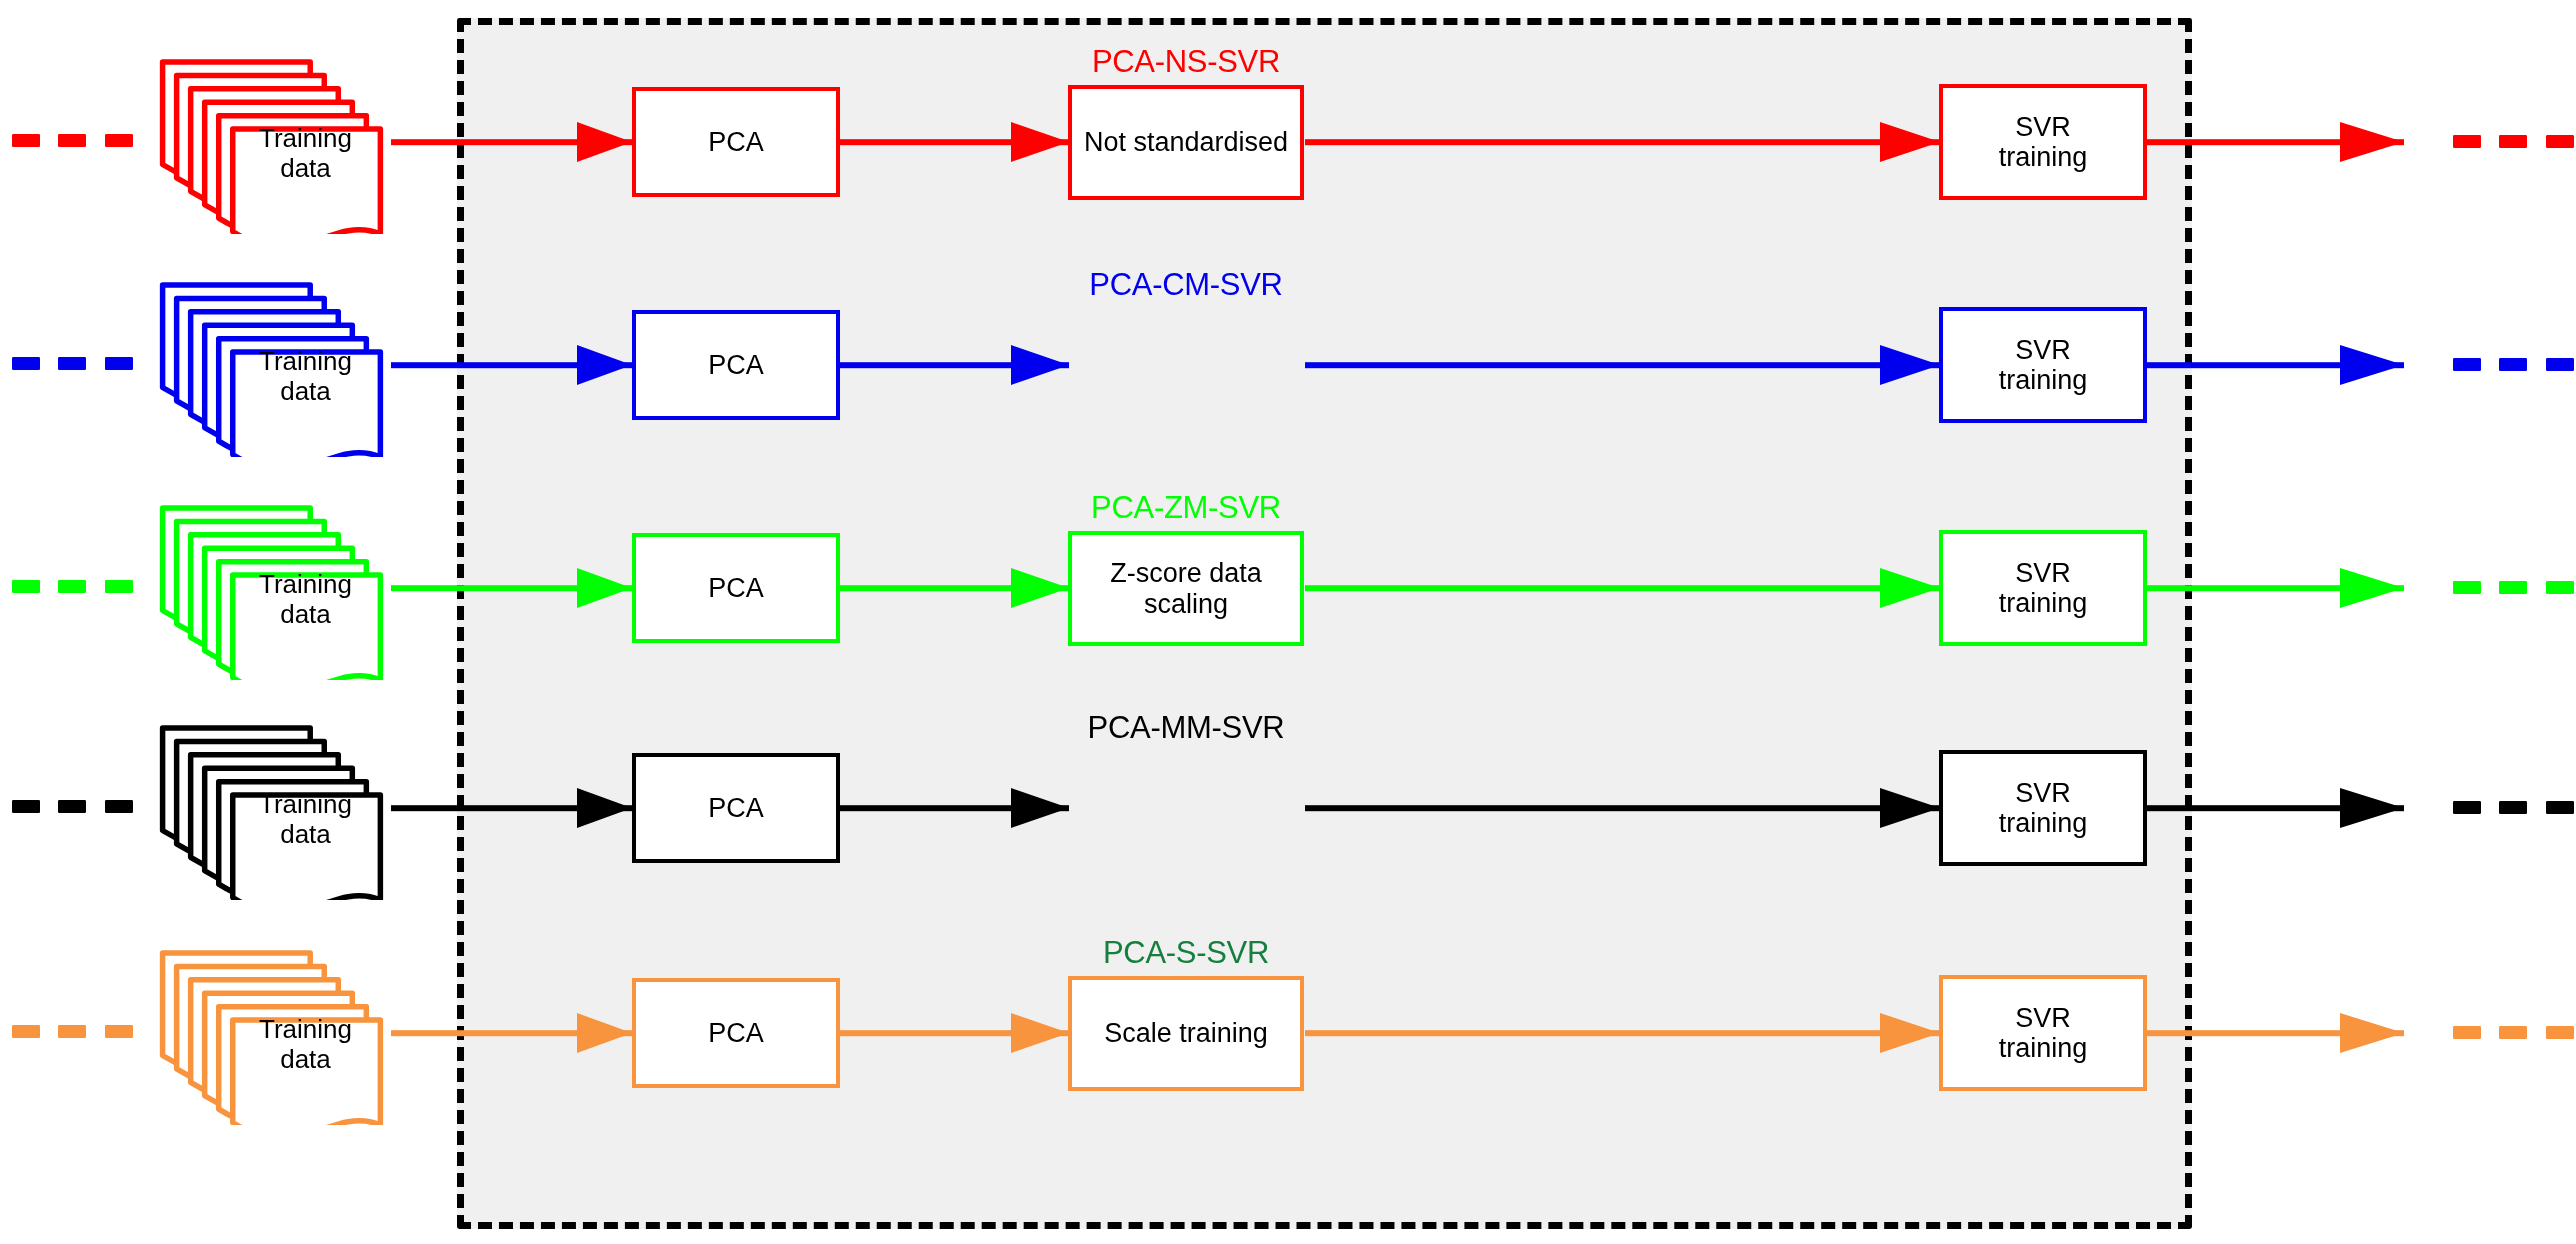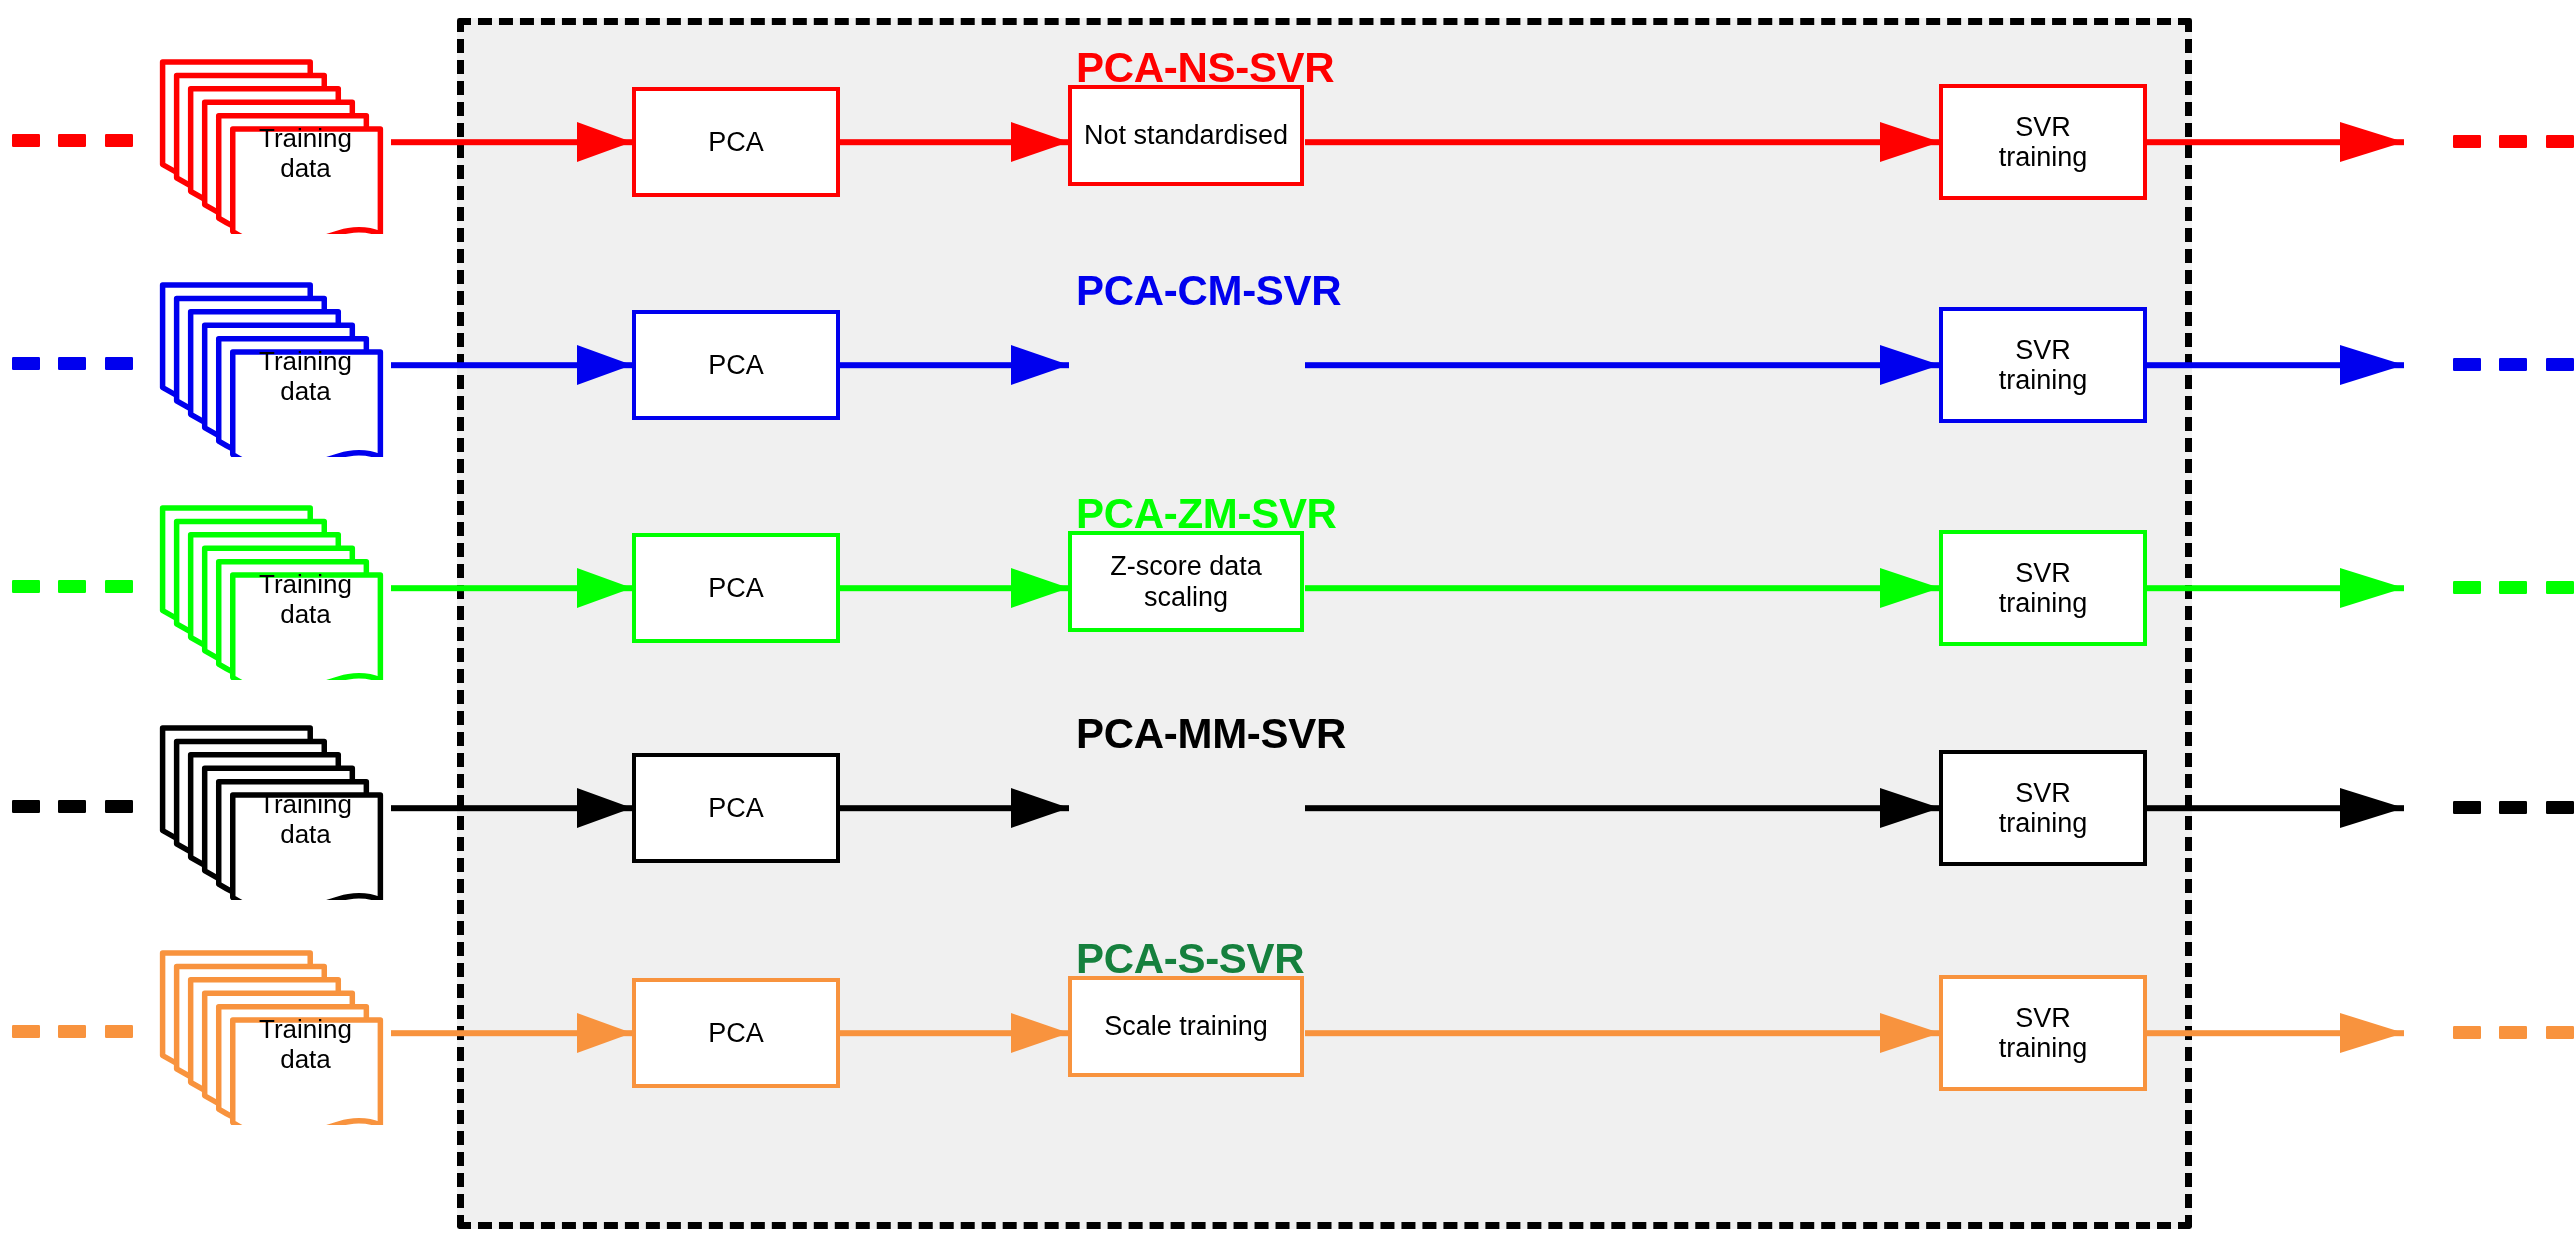--- a/index.html
+++ b/index.html
@@ -75,21 +75,21 @@
     box-sizing: border-box;
     display: flex;
     align-items: center;
     justify-content: center;
     text-align: center;
     color: #000000;
     font-size: 27px;
     line-height: 1.12;
   }
   .box.pca   { width: 208px; height: 110px; }
-  .box.scale { width: 236px; height: 101px; }
+  .box.scale { width: 236px; height: 115px; }
   .box.svr   { width: 208px; height: 116px; }
 
   
   .line {
     position: absolute;
     height: 0;
   }
   .line .stem {
     position: absolute;
     left: 0; top: 0;
@@ -103,22 +103,22 @@
     border-top: 20px solid transparent;
     border-bottom: 20px solid transparent;
     transform: translateY(-20px);
   }
   
   .line.fat .stem { height: 5.5px; transform: translateY(-2.8px); }
 
   
   .row-title {
     position: absolute;
-    font-size: 42px;
-    font-weight: bold;
+    font-size: 31px;
+    font-weight: normal;
     letter-spacing: -0.3px;
     white-space: nowrap;
   }
 </style>
 </head>
 <body>
 
 <div id="stage">
 
   <div class="dashed-panel"></div>

